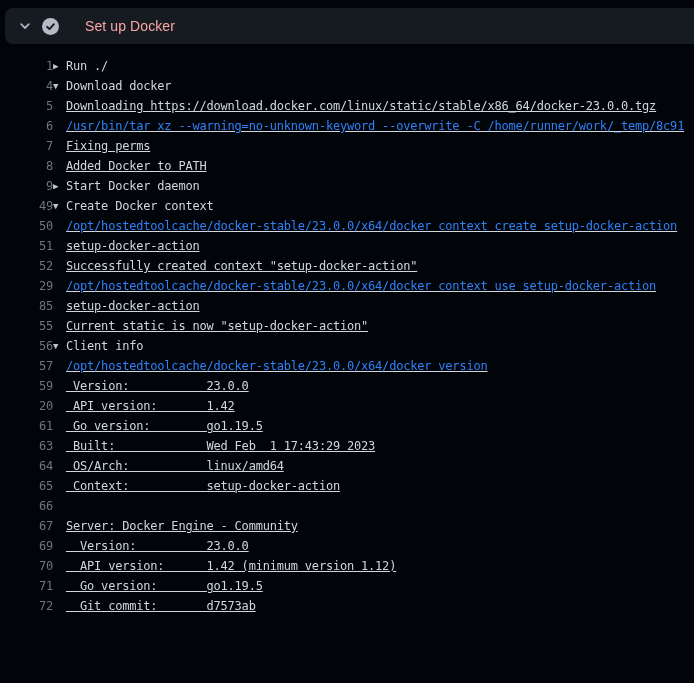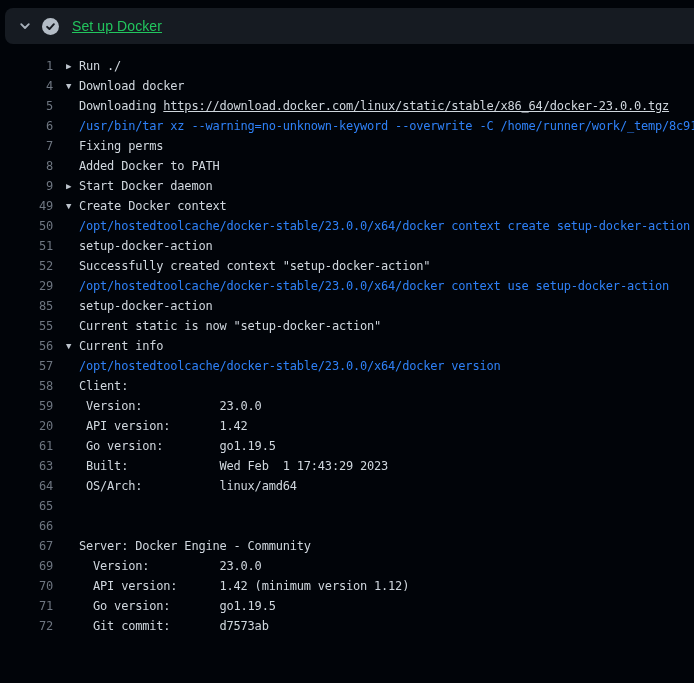--- a/index.html
+++ b/index.html
@@ -19,25 +19,24 @@
     height: 36px;
     background: #161b22;
     border-radius: 8px 0 0 8px;
     display: flex;
     align-items: center;
     cursor: pointer;
   }
   .chev { margin-left: 12px; display: flex; align-items: center; }
   .badge { margin-left: 9px; display: flex; align-items: center; }
   .step-title {
-    margin-left: 13px;
-    color: #22c55e;
+    margin-left: 26px;
+    color: #fca5a5;
     font-size: 14px;
     letter-spacing: .1px;
-    text-decoration: underline;
   }
 
   
   .log {
     position: absolute;
     top: 44px; left: 0; right: 0;
     padding-top: 12px;
     font-family: "DejaVu Sans Mono", "Liberation Mono", monospace;
     font-size: 12px;
     line-height: 20px;
@@ -51,22 +50,22 @@
     overflow: hidden;
   }
   .num {
     flex: 0 0 53px;
     width: 53px;
     text-align: right;
     color: #6e7681;
     cursor: pointer;
     user-select: none;
   }
-  .content { margin-left: 13px; }
-  .content.indent { padding-left: 13px; }
+  .content { margin-left: 0; }
+  .content.indent { padding-left: 13px; text-decoration: underline; }
   .marker {
     display: inline-block;
     width: 13px;
     font-size: 9px;
     color: #bdc5cd;
     vertical-align: 1px;
   }
   .group-title { color: #d0d7de; }
   .cmd { color: #2f81f7; }
   .lnk {
@@ -104,29 +103,28 @@
       <div class="line"><span class="num">7</span><span class="content indent"><span class="plain">Fixing perms</span></span></div>
       <div class="line"><span class="num">8</span><span class="content indent"><span class="plain">Added Docker to PATH</span></span></div>
       <div class="line"><span class="num">9</span><span class="content group"><span class="marker">▶</span><span class="group-title">Start Docker daemon</span></span></div>
       <div class="line"><span class="num">49</span><span class="content group"><span class="marker">▼</span><span class="group-title">Create Docker context</span></span></div>
       <div class="line"><span class="num">50</span><span class="content indent"><span class="cmd">/opt/hostedtoolcache/docker-stable/23.0.0/x64/docker context create setup-docker-action</span></span></div>
       <div class="line"><span class="num">51</span><span class="content indent"><span class="plain">setup-docker-action</span></span></div>
       <div class="line"><span class="num">52</span><span class="content indent"><span class="plain">Successfully created context "setup-docker-action"</span></span></div>
       <div class="line"><span class="num">29</span><span class="content indent"><span class="cmd">/opt/hostedtoolcache/docker-stable/23.0.0/x64/docker context use setup-docker-action</span></span></div>
       <div class="line"><span class="num">85</span><span class="content indent"><span class="plain">setup-docker-action</span></span></div>
       <div class="line"><span class="num">55</span><span class="content indent"><span class="plain">Current static is now "setup-docker-action"</span></span></div>
-      <div class="line"><span class="num">56</span><span class="content group"><span class="marker">▼</span><span class="group-title">Current info</span></span></div>
+      <div class="line"><span class="num">56</span><span class="content group"><span class="marker">▼</span><span class="group-title">Client info</span></span></div>
       <div class="line"><span class="num">57</span><span class="content indent"><span class="cmd">/opt/hostedtoolcache/docker-stable/23.0.0/x64/docker version</span></span></div>
-      <div class="line"><span class="num">58</span><span class="content indent"><span class="plain">Client:</span></span></div>
       <div class="line"><span class="num">59</span><span class="content indent"><span class="plain"> Version:           23.0.0</span></span></div>
       <div class="line"><span class="num">20</span><span class="content indent"><span class="plain"> API version:       1.42</span></span></div>
       <div class="line"><span class="num">61</span><span class="content indent"><span class="plain"> Go version:        go1.19.5</span></span></div>
       <div class="line"><span class="num">63</span><span class="content indent"><span class="plain"> Built:             Wed Feb  1 17:43:29 2023</span></span></div>
       <div class="line"><span class="num">64</span><span class="content indent"><span class="plain"> OS/Arch:           linux/amd64</span></span></div>
-      <div class="line"><span class="num">65</span></div>
+      <div class="line"><span class="num">65</span><span class="content indent"><span class="plain"> Context:           setup-docker-action</span></span></div>
       <div class="line"><span class="num">66</span><span class="content indent"></span></div>
       <div class="line"><span class="num">67</span><span class="content indent"><span class="plain">Server: Docker Engine - Community</span></span></div>
       <div class="line"><span class="num">69</span><span class="content indent"><span class="plain">  Version:          23.0.0</span></span></div>
       <div class="line"><span class="num">70</span><span class="content indent"><span class="plain">  API version:      1.42 (minimum version 1.12)</span></span></div>
       <div class="line"><span class="num">71</span><span class="content indent"><span class="plain">  Go version:       go1.19.5</span></span></div>
       <div class="line"><span class="num">72</span><span class="content indent"><span class="plain">  Git commit:       d7573ab</span></span></div>
     </div>
 
 </div>
 

